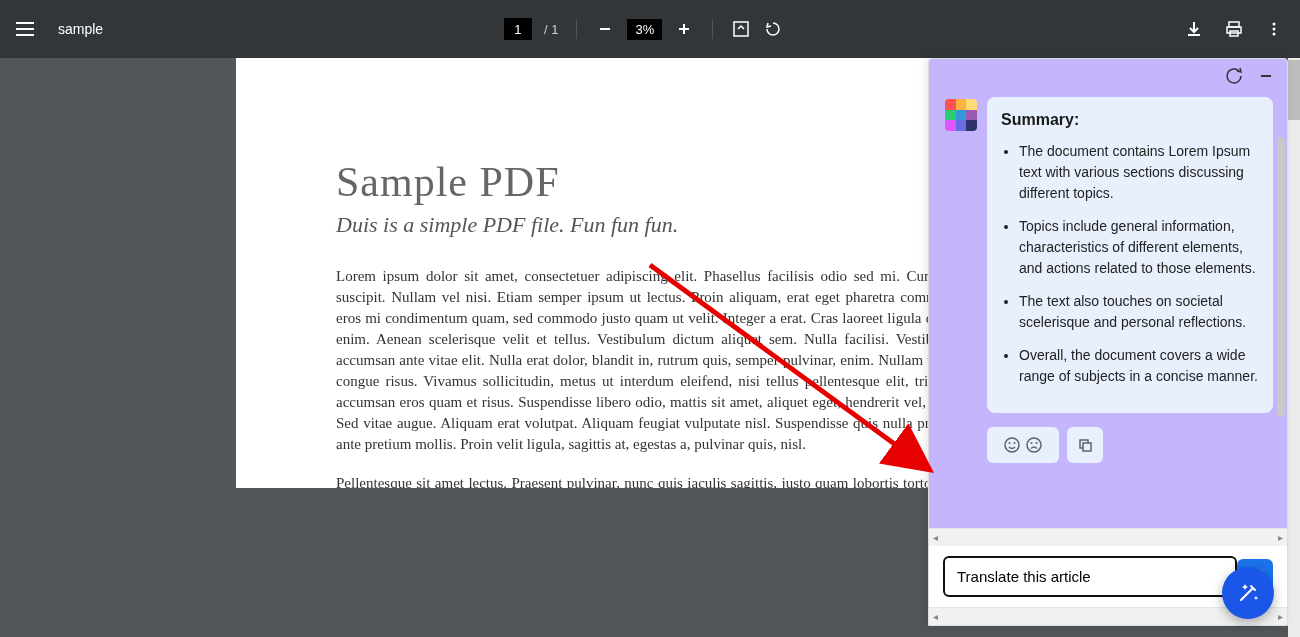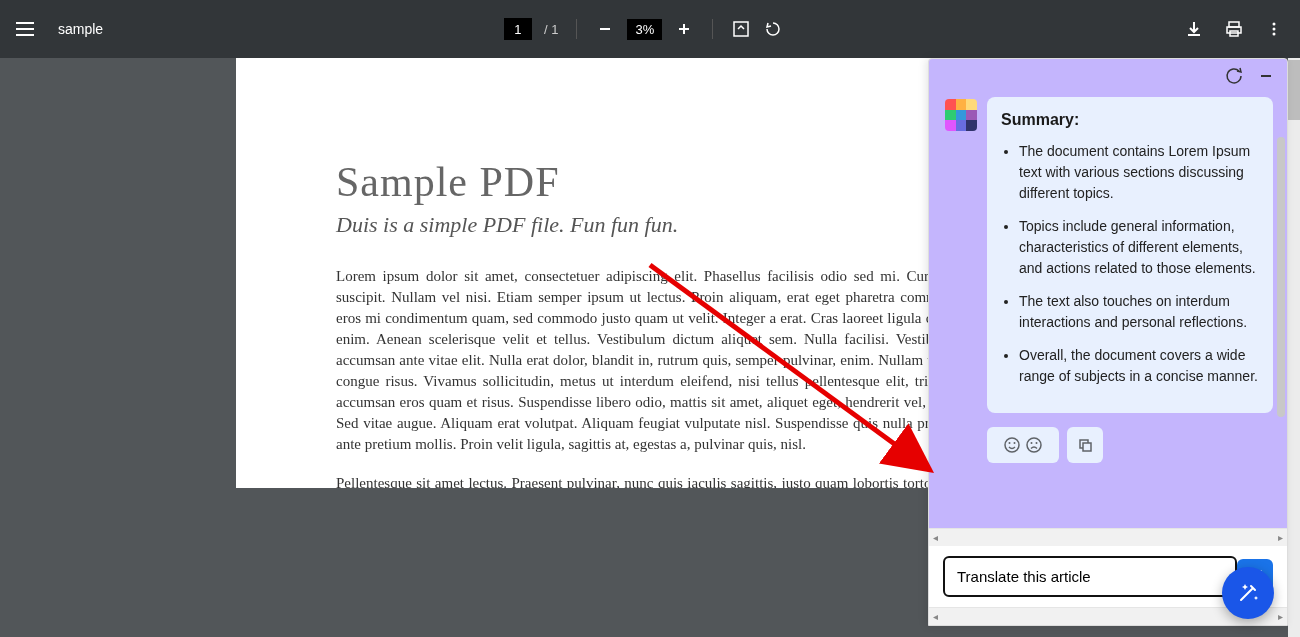--- a/index.html
+++ b/index.html
@@ -161,21 +161,21 @@
           <div></div>
           <div></div>
           <div></div>
           <div></div>
         </div>
       <div class="summary-card">
         <div class="summary-title">Summary:</div>
         <ul class="summary-list">
           <li>The document contains Lorem Ipsum text with various sections discussing different topics.</li>
           <li>Topics include general information, characteristics of different elements, and actions related to those elements.</li>
-          <li>The text also touches on interdum interactions and personal reflections.</li>
+          <li>The text also touches on societal scelerisque and personal reflections.</li>
           <li>Overall, the document covers a wide range of subjects in a concise manner.</li>
         </ul>
       </div>
     </div>
     <div class="feedback-row">
       <button class="fb-btn double">
         <svg width="18" height="18" viewBox="0 0 18 18">
             <circle cx="9" cy="9" r="7" stroke="#5f6368" stroke-width="1.5" fill="none"></circle>
             <circle cx="6.5" cy="7" r="1" fill="#5f6368"></circle>
             <circle cx="11.5" cy="7" r="1" fill="#5f6368"></circle>

